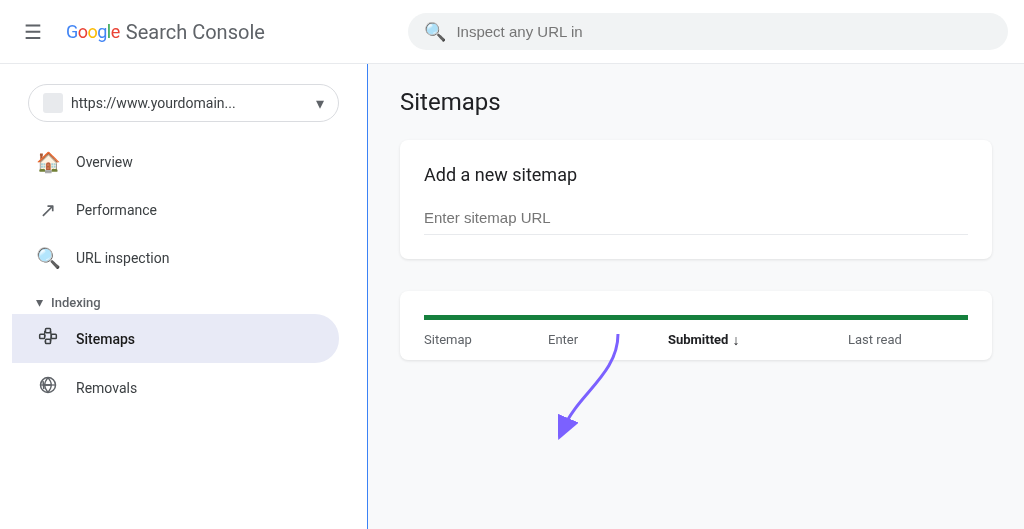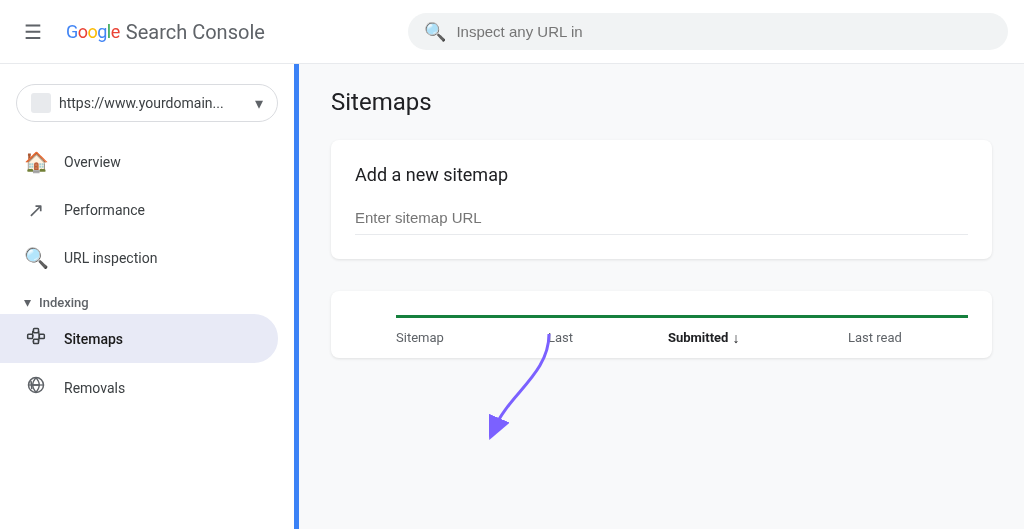--- a/index.html
+++ b/index.html
@@ -76,24 +76,24 @@
 
     
     .main-layout {
       display: flex;
       flex: 1;
       overflow: hidden;
     }
 
     
     .sidebar {
-      width: 299px;
+      width: 368px;
       flex-shrink: 0;
-      padding: 8px 0;
-      border-right: 5px solid #3b82f6;
+      padding: 8px 12px;
+      border-right: 1px solid #3b82f6;
       overflow-y: auto;
     }
     .domain-selector {
       display: flex;
       align-items: center;
       gap: 8px;
       margin: 12px 16px 16px;
       padding: 8px 14px;
       border: 1px solid #dadce0;
       border-radius: 24px;
@@ -213,23 +213,22 @@
     }
     .submitted-title {
       font-size: 18px;
       font-weight: 400;
       color: #202124;
       margin-bottom: 20px;
     }
     .table-header {
       display: grid;
       grid-template-columns: 1fr 120px 180px 120px;
-      border-top: 3px solid #15803d;
+      border-top: 5px solid #15803d;
       padding: 12px 0;
-      margin-left: 41px;
     }
     .th {
       font-size: 13px;
       color: #5f6368;
       font-weight: 400;
     }
     .th.bold {
       font-weight: 700;
       color: #202124;
       display: flex;
@@ -338,21 +337,21 @@
     <h1 class="page-title">Sitemaps</h1>
 
     <div class="card">
       <div class="card-title">Add a new sitemap</div>
       <input class="sitemap-input" type="text" placeholder="Enter sitemap URL" style="">
     </div>
 
     <div class="submitted-card">
       <div class="table-header">
         <div class="th">Sitemap</div>
-        <div class="th">Last</div>
+        <div class="th">Enter</div>
         <div class="th bold">
           <span>Submitted</span>
           <span class="sort-icon">↓</span>
         </div>
         <div class="th">Last read</div>
       </div>
     </div>
 
   </div>
 </div>

